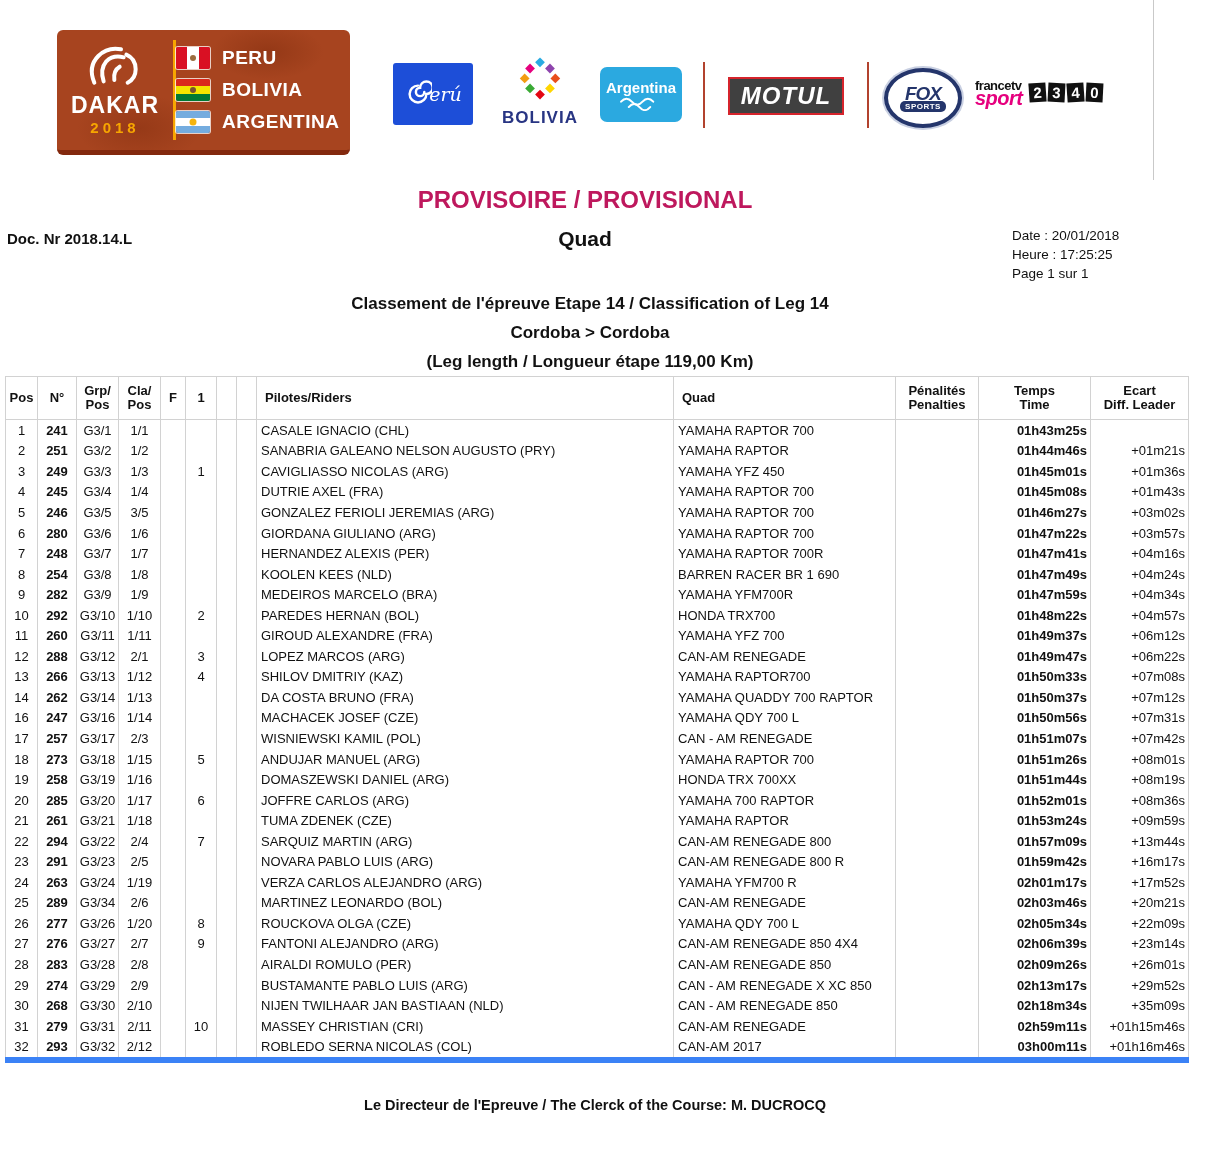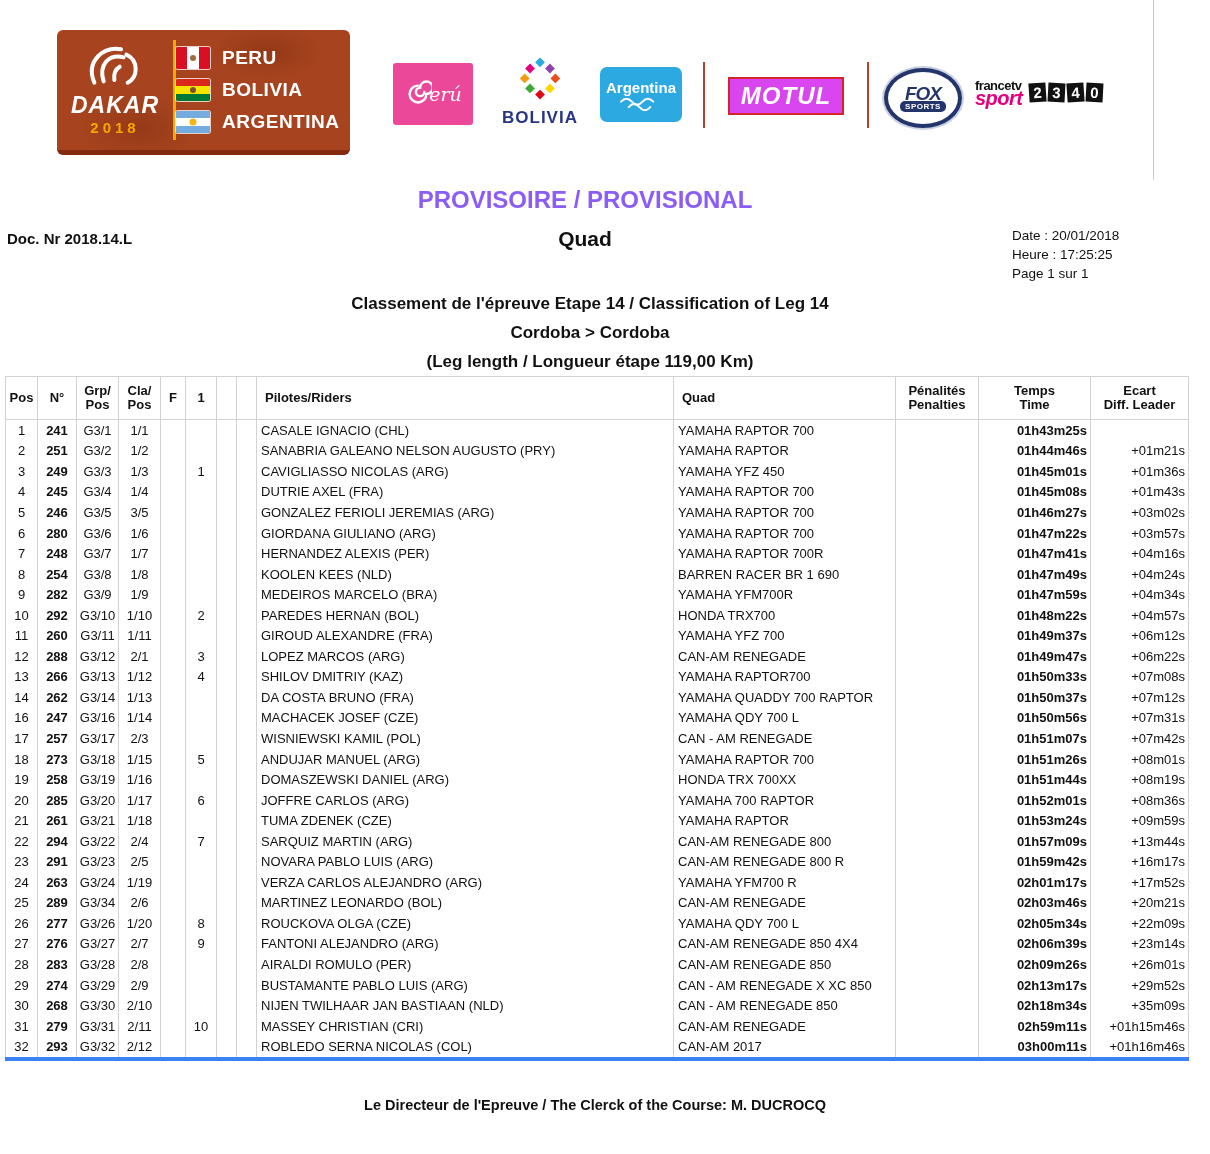--- a/index.html
+++ b/index.html
@@ -8,51 +8,51 @@
 
   
   .dakar-box { position:absolute; left:57px; top:30px; width:293px; height:125px;
     background:
       radial-gradient(ellipse 90px 45px at 72% 18%, rgba(125,42,12,.45), transparent 62%),
       radial-gradient(ellipse 100px 55px at 28% 82%, rgba(125,42,12,.40), transparent 62%),
       #A7441F;
     border-radius:6px; border-bottom:5px solid #83290E; box-sizing:border-box;
     display:flex; align-items:stretch; }
   .dakar-left { width:116px; display:flex; flex-direction:column; align-items:center; justify-content:center; }
-  .dakar-word { color:#fff; font-weight:bold; font-style:italic; font-size:23px; letter-spacing:1px; margin-top:4px; }
+  .dakar-word { color:#fff; font-weight:bold; font-size:23px; letter-spacing:1px; margin-top:4px; }
   .dakar-year { color:#F7A600; font-weight:bold; font-size:15px; letter-spacing:4px; }
   .dakar-divider { width:3px; height:100px; background:#F7A600; align-self:center; }
   .dakar-countries { flex:1; display:flex; flex-direction:column; justify-content:center; gap:10px; }
   .country-row { display:flex; align-items:center; gap:12px; }
   .flag { width:34px; height:22px; border-radius:2px; position:relative; box-shadow:0 0 0 1px rgba(255,255,255,.75); flex:0 0 auto; }
   .flag .emblem { position:absolute; left:50%; top:50%; transform:translate(-50%,-50%); width:6px; height:6px; border-radius:50%; }
   .flag-peru { background:linear-gradient(90deg,#D91023 0 33%,#fff 33% 67%,#D91023 67% 100%); }
   .flag-peru .emblem { background:#9c6d3f; }
   .flag-bolivia { background:linear-gradient(180deg,#DA291C 0 33%,#F4E400 33% 67%,#007934 67% 100%); }
   .flag-bolivia .emblem { background:#7a5230; }
   .flag-argentina { background:linear-gradient(180deg,#74ACDF 0 33%,#fff 33% 67%,#74ACDF 67% 100%); }
   .flag-argentina .emblem { background:#F6B40E; width:7px; height:7px; }
   .country-label { color:#fff; font-weight:bold; font-size:19px; letter-spacing:.5px; }
 
   
-  .sponsor-peru { position:absolute; left:393px; top:63px; width:80px; height:62px; background:#ec4899;
+  .sponsor-peru { position:absolute; left:393px; top:63px; width:80px; height:62px; background:#1d4ed8;
     border-radius:3px; display:flex; align-items:center; justify-content:center; }
   .peru-text { color:#fff; font-family:"DejaVu Serif", serif; font-style:italic; font-size:19px; margin-left:-3px; }
 
   .sponsor-bolivia { position:absolute; left:492px; top:57px; width:96px; text-align:center; }
   .bolivia-label { color:#283583; font-weight:bold; font-size:17px; letter-spacing:1px; margin-top:1px; }
 
   .sponsor-argentina { position:absolute; left:600px; top:67px; width:82px; height:55px; background:#2BA9E0;
     border-radius:7px; display:flex; flex-direction:column; align-items:center; justify-content:center; gap:1px; }
   .argentina-label { color:#fff; font-weight:bold; font-size:15px; }
 
   .strip-divider { position:absolute; width:2px; height:66px; background:#B2422E; top:62px; }
   .divider-1 { left:703px; } .divider-2 { left:867px; }
 
-  .sponsor-motul { position:absolute; left:726px; top:75px; width:120px; height:42px; background:#d946ef;
+  .sponsor-motul { position:absolute; left:726px; top:75px; width:120px; height:42px; background:#404040;
     box-shadow:inset 0 0 0 2px #fff, inset 0 0 0 4px #D6242C; display:flex; align-items:center; justify-content:center; }
   .motul-label { color:#fff; font-weight:bold; font-style:italic; font-size:24px; letter-spacing:1px; }
 
   .sponsor-fox { position:absolute; left:884px; top:68px; width:70px; height:52px; border:4px solid #24356B;
     border-radius:50%; background:#fff; box-shadow:0 0 0 2px #c9d0e2;
     display:flex; flex-direction:column; align-items:center; justify-content:center; }
   .fox-top { color:#24356B; font-weight:bold; font-style:italic; font-size:19px; letter-spacing:-1px; line-height:17px; }
   .fox-bottom { background:#24356B; color:#fff; font-size:8px; font-weight:bold; padding:1px 5px; border-radius:5px;
     margin-top:-1px; letter-spacing:.5px; line-height:9px; }
 
@@ -63,30 +63,30 @@
   .ftv-digits { display:flex; gap:2px; margin-top:3px; }
   .digit-tile { width:17px; height:19px; background:#111; color:#fff; font-weight:bold; font-size:15px;
     display:flex; align-items:center; justify-content:center; }
   .digit-tile:nth-child(odd) { transform:rotate(-4deg); }
   .digit-tile:nth-child(even) { transform:rotate(3deg); }
 
   .edge-line { position:absolute; left:1153px; top:0; width:1px; height:180px; background:#c9c9c9; }
 
   
   .provisional { position:absolute; left:0; top:186px; width:1170px; text-align:center;
-    color:#8b5cf6; font-weight:bold; font-size:24px; }
+    color:#be185d; font-weight:bold; font-size:24px; }
   .doc-nr { position:absolute; left:7px; top:230px; font-weight:bold; font-size:15px; }
   .category { position:absolute; left:0; top:227px; width:1170px; text-align:center; font-weight:bold; font-size:21px; }
   .meta { position:absolute; left:1012px; top:226px; font-size:13.5px; line-height:19px; }
   .subtitle { position:absolute; left:0; top:289px; width:1180px; text-align:center; font-weight:bold;
     font-size:17px; line-height:29px; }
 
   
   .results { position:absolute; left:5px; top:376px; width:1183px; border-collapse:collapse;
-    table-layout:fixed; font-size:13px; border-bottom:4px solid #3b82f6; }
+    table-layout:fixed; font-size:13px; border-bottom:6px solid #3b82f6; }
   .results th { border:1px solid #d2d2d2; font-weight:bold; font-size:13px; height:42px;
     padding:0; line-height:14px; text-align:center; vertical-align:middle; }
   .results th.al { text-align:left; padding-left:8px; }
   .results td { border-left:1px solid #d2d2d2; border-right:1px solid #d2d2d2; height:20.55px;
     padding:0 2px; white-space:nowrap; overflow:hidden; vertical-align:middle; }
   td.c { text-align:center; }
   td.b { font-weight:bold; }
   td.l { text-align:left; padding-left:4px; }
   td.r { text-align:right; padding-right:3px; }
 

